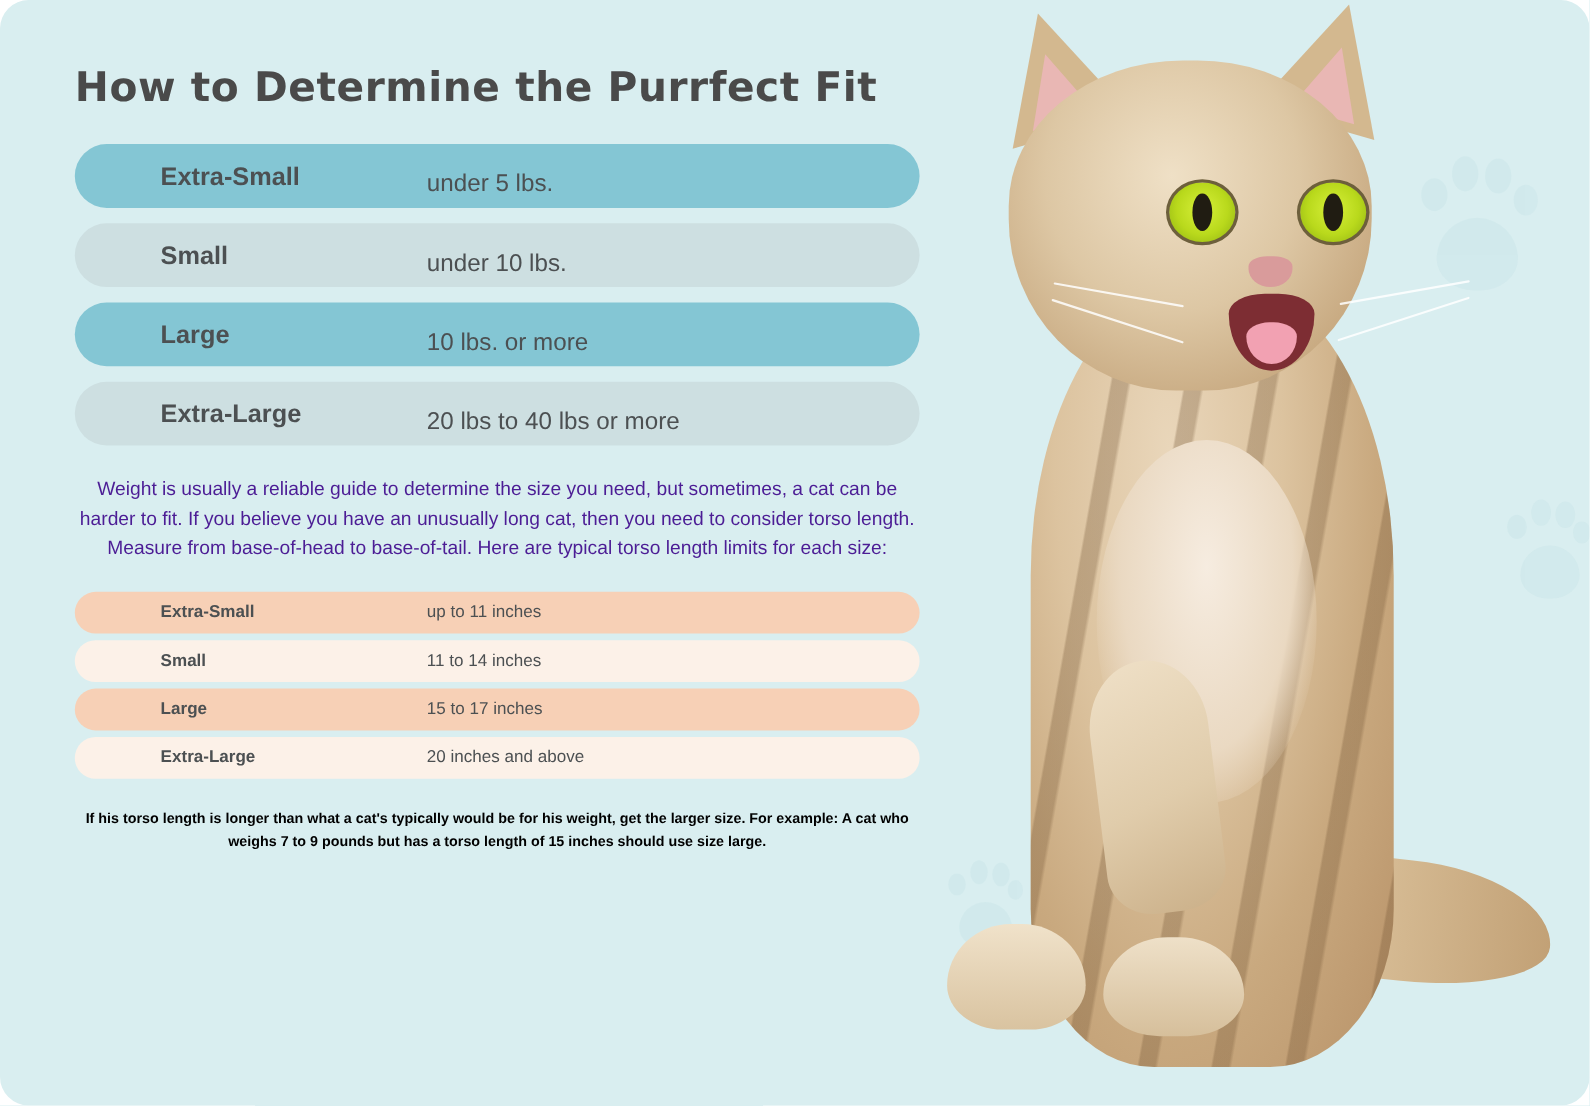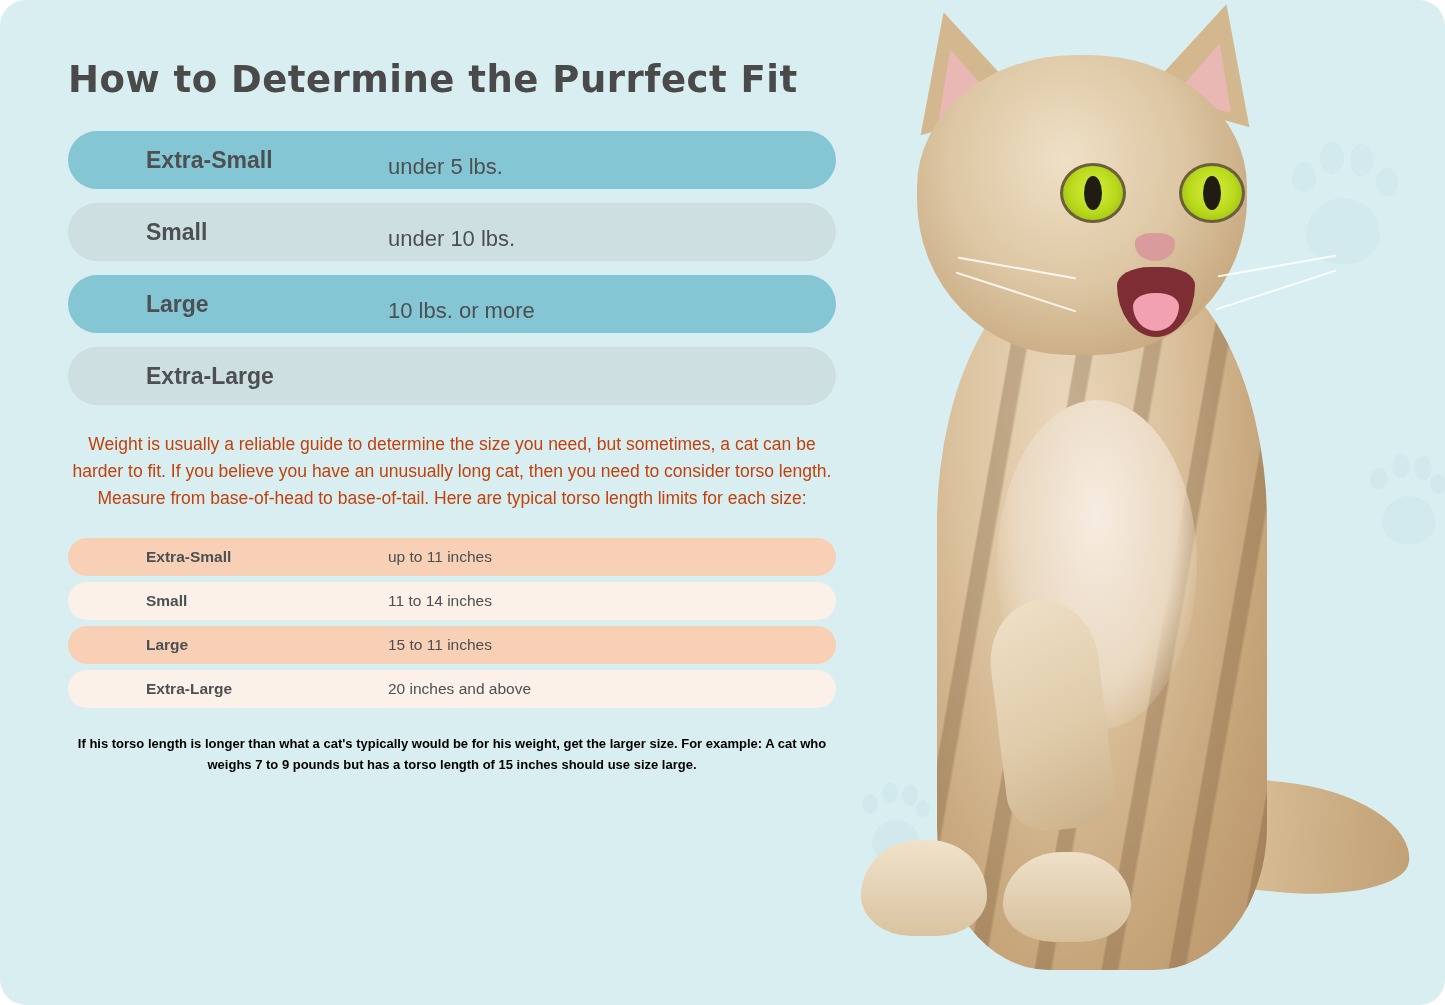--- a/index.html
+++ b/index.html
@@ -267,21 +267,21 @@
     color: #4c5052;
     margin-top: 14px;
   }
 
   .note {
     margin: 26px 0 0 0;
     width: 768px;
     text-align: center;
     font-size: 17.5px;
     line-height: 1.55;
-    color: #c2410c;
+    color: #4c1d95;
   }
 
   .torso-table {
     margin-top: 26px;
     width: 768px;
   }
   .t-row {
     display: flex;
     align-items: center;
     height: 38px;
@@ -387,37 +387,38 @@
       <div class="w-row alt-b">
         <div class="w-label">Small</div>
         <div class="w-value">under 10 lbs.</div>
       </div>
       <div class="w-row alt-a">
         <div class="w-label">Large</div>
         <div class="w-value">10 lbs. or more</div>
       </div>
       <div class="w-row alt-b">
         <div class="w-label">Extra-Large</div>
+        <div class="w-value">20 lbs to 40 lbs or more</div>
       </div>
     </div>
 
     <p class="note">Weight is usually a reliable guide to determine the size you need, but sometimes, a cat can be harder to fit. If you believe you have an unusually long cat, then you need to consider torso length. Measure from base-of-head to base-of-tail. Here are typical torso length limits for each size:</p>
 
     <div class="torso-table">
       <div class="t-row alt-a">
         <div class="t-label">Extra-Small</div>
         <div class="t-value">up to 11 inches</div>
       </div>
       <div class="t-row alt-b">
         <div class="t-label">Small</div>
         <div class="t-value">11 to 14 inches</div>
       </div>
       <div class="t-row alt-a">
         <div class="t-label">Large</div>
-        <div class="t-value">15 to 11 inches</div>
+        <div class="t-value">15 to 17 inches</div>
       </div>
       <div class="t-row alt-b">
         <div class="t-label">Extra-Large</div>
         <div class="t-value">20 inches and above</div>
       </div>
     </div>
 
     <p class="footer">If his torso length is longer than what a cat's typically would be for his weight, get the larger size. For example: A cat who weighs 7 to 9 pounds but has a torso length of 15 inches should use size large.</p>
   </div>
 </div>

